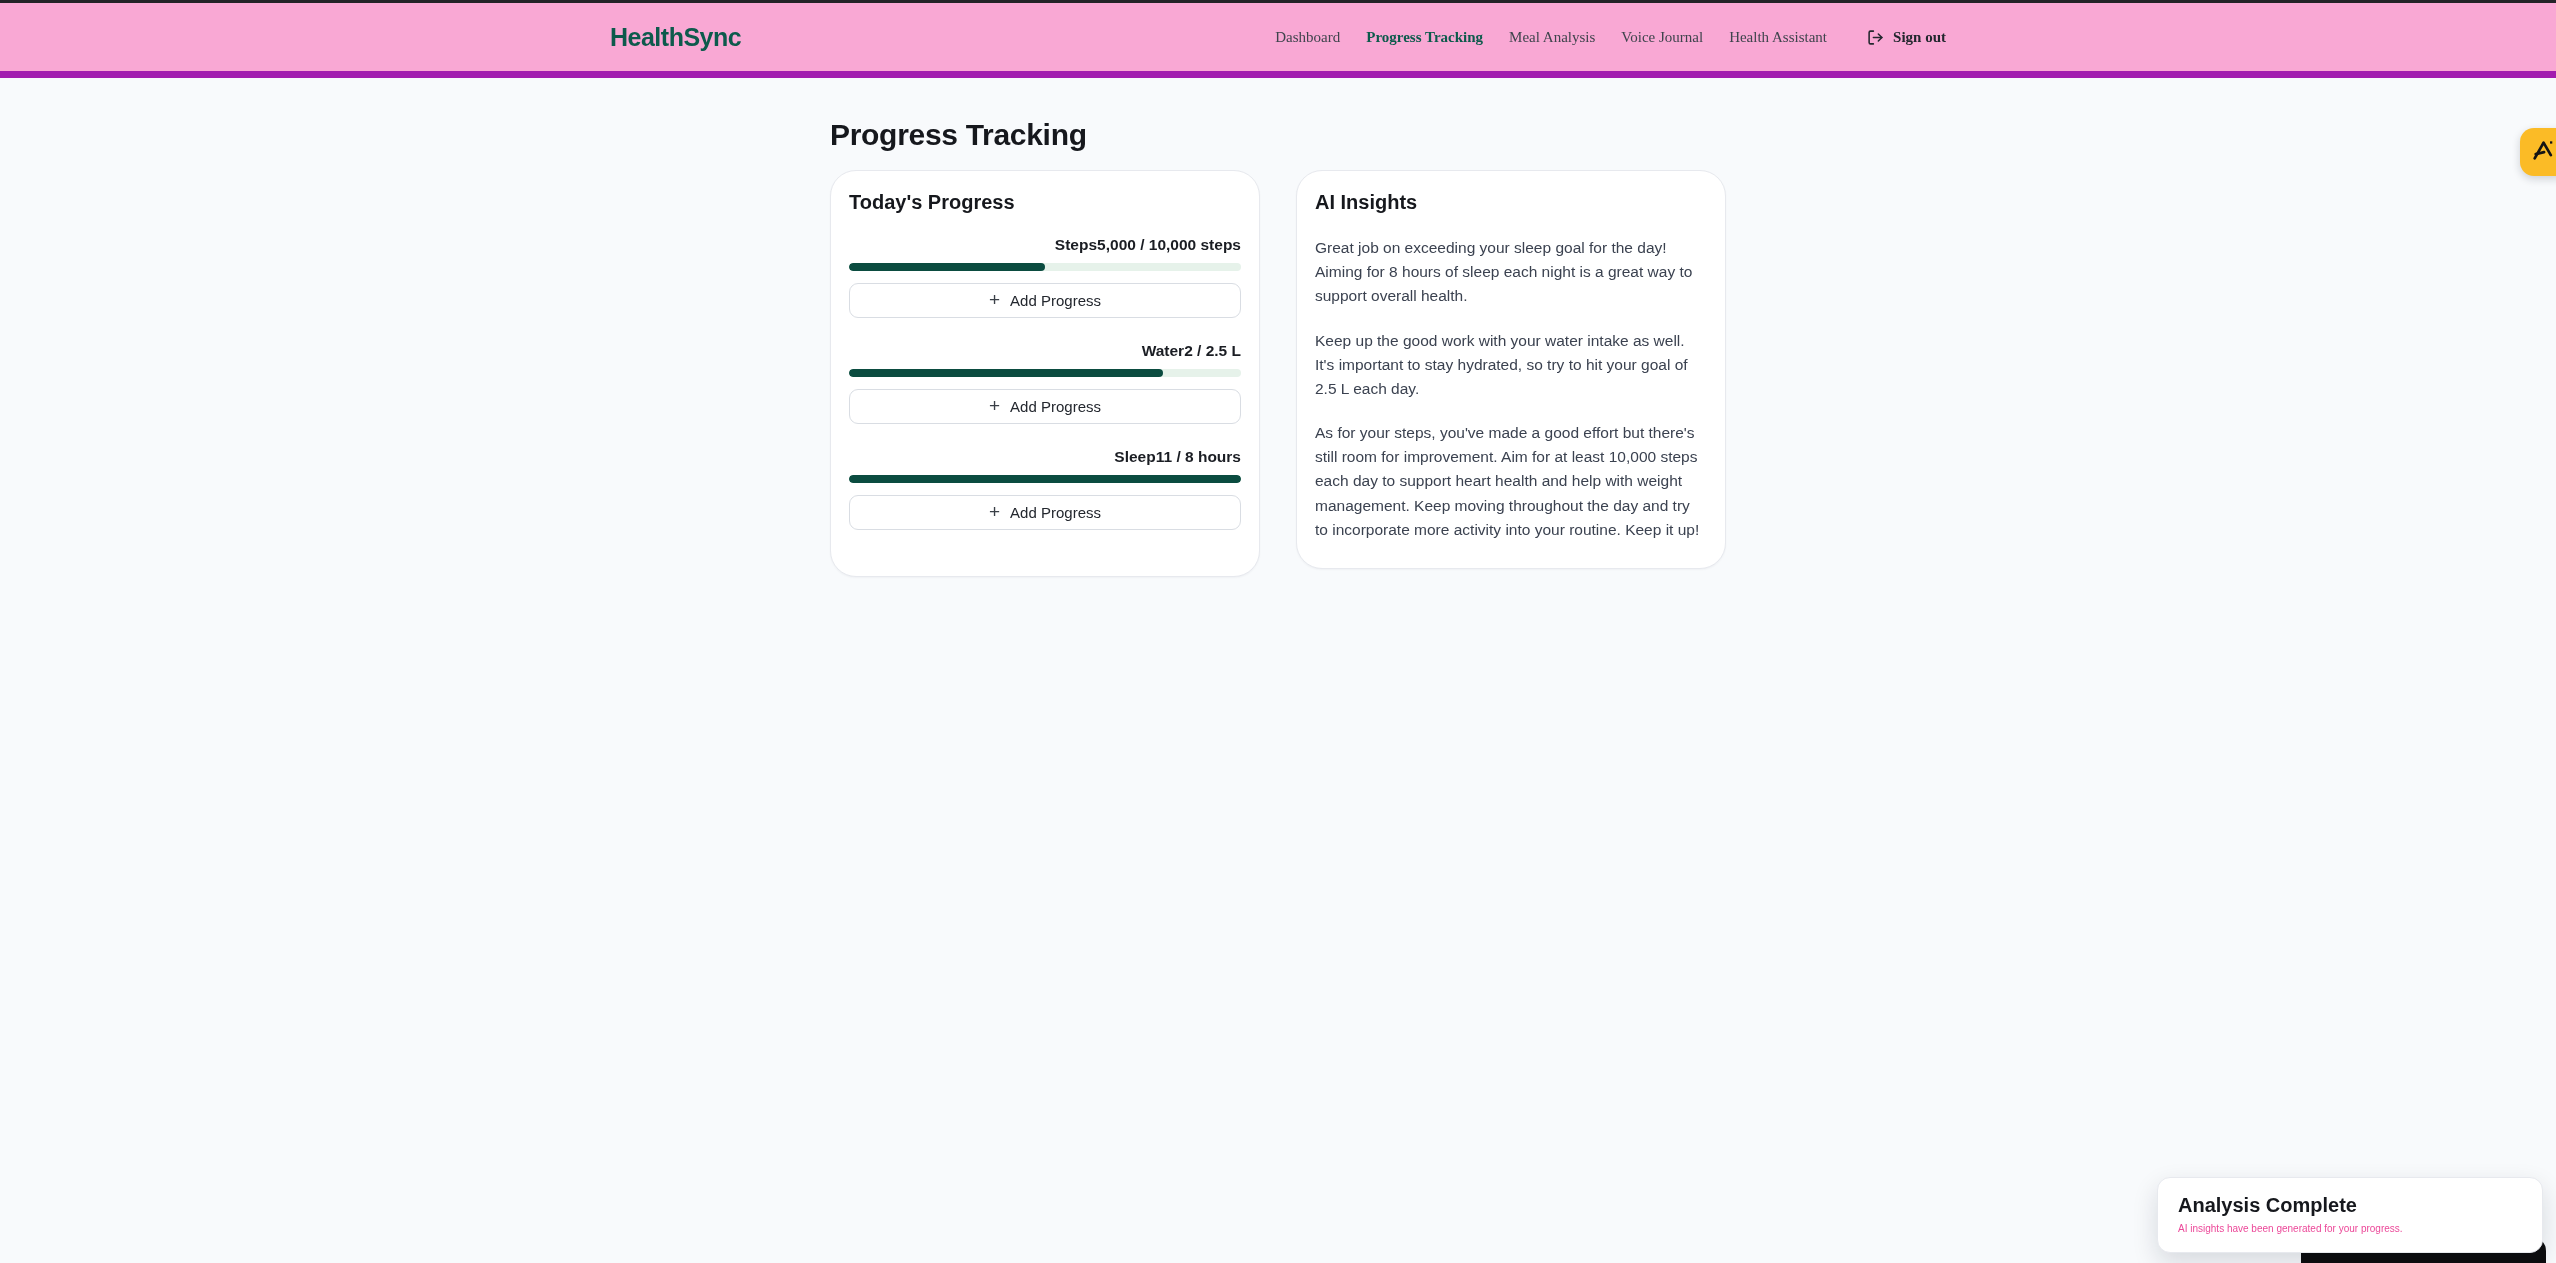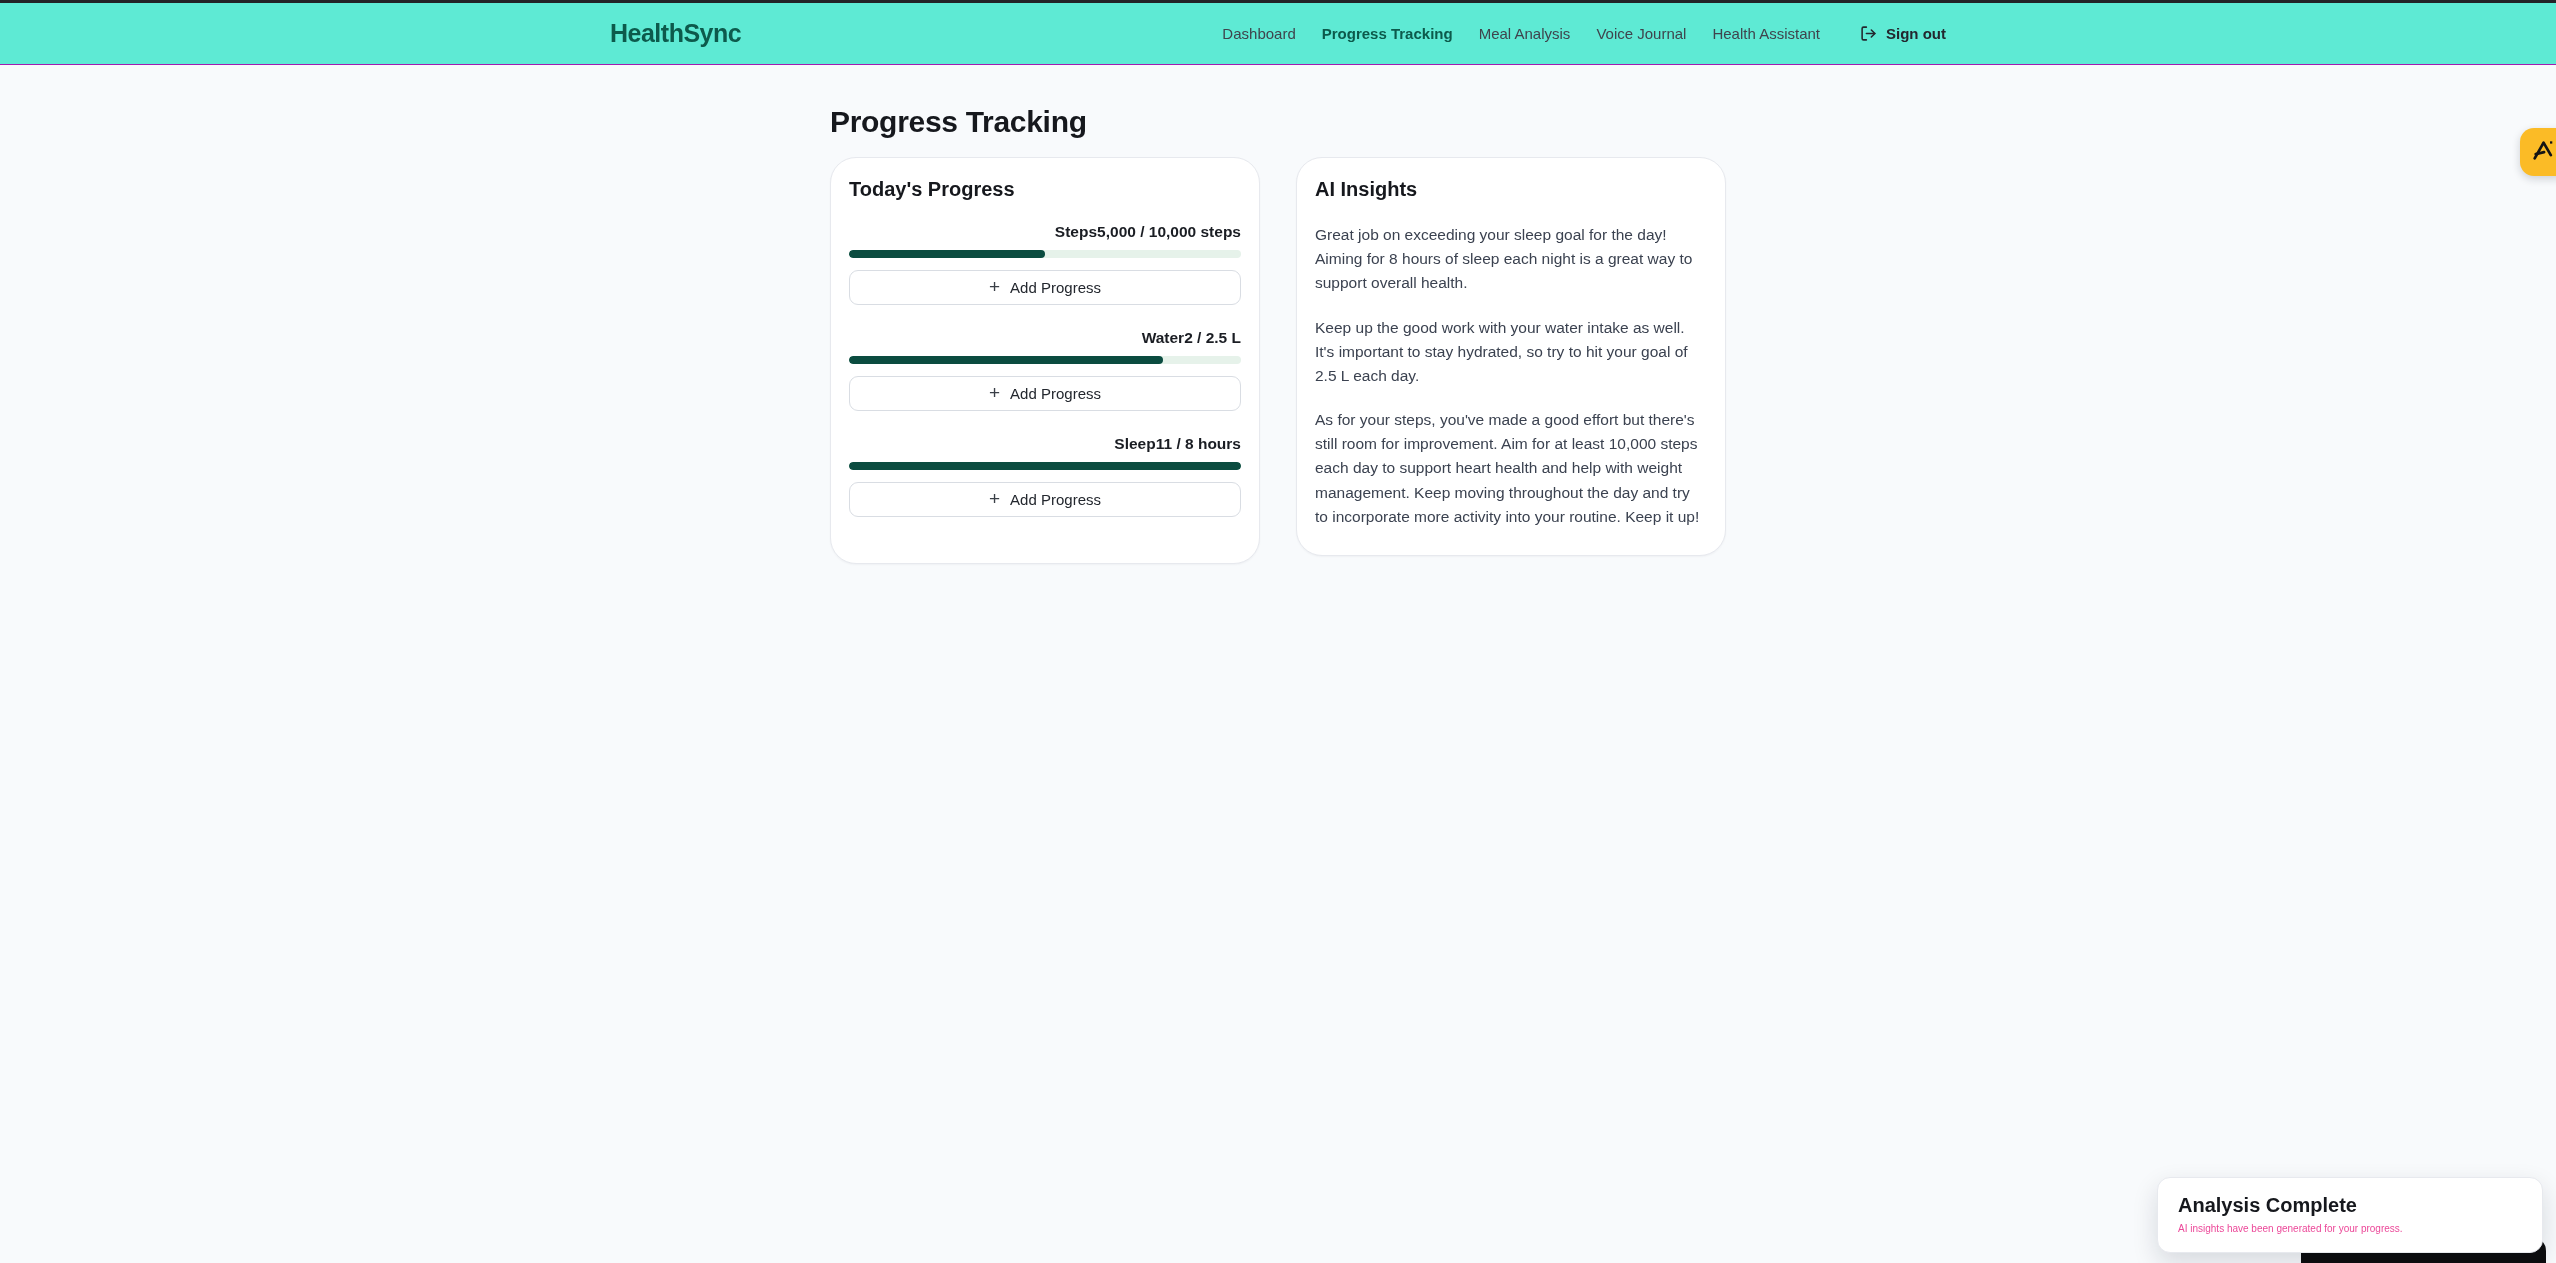--- a/index.html
+++ b/index.html
@@ -10,40 +10,40 @@
     color: #16181d;
     overflow: hidden;
     position: relative;
   }
 
   
   .top-strip { height: 3px; background: #232327; width: 100%; }
 
   
   .header {
-    height: 62px;
-    background: #5eead4;
-    border-bottom: 1px solid #a21caf;
+    height: 75px;
+    background: #f9a8d4;
+    border-bottom: 7px solid #a21caf;
   }
   .header-inner {
     width: 1336px;
     margin: 0 auto;
     height: 100%;
     display: flex;
     align-items: center;
     justify-content: space-between;
   }
   .brand {
     font-size: 25px;
     font-weight: 700;
     letter-spacing: -0.5px;
     color: #0d5a4c;
     cursor: pointer;
   }
-  .nav { display: flex; align-items: flex-end; gap: 26px; }
+  .nav { display: flex; align-items: flex-end; gap: 26px; font-family: Liberation Serif, serif; }
   .nav-link {
     font-size: 15px;
     font-weight: 500;
     color: #3f444d;
     text-decoration: none;
     cursor: pointer;
     white-space: nowrap;
   }
   .nav-link.active { color: #0c5a4b; font-weight: 700; }
   .signout {

